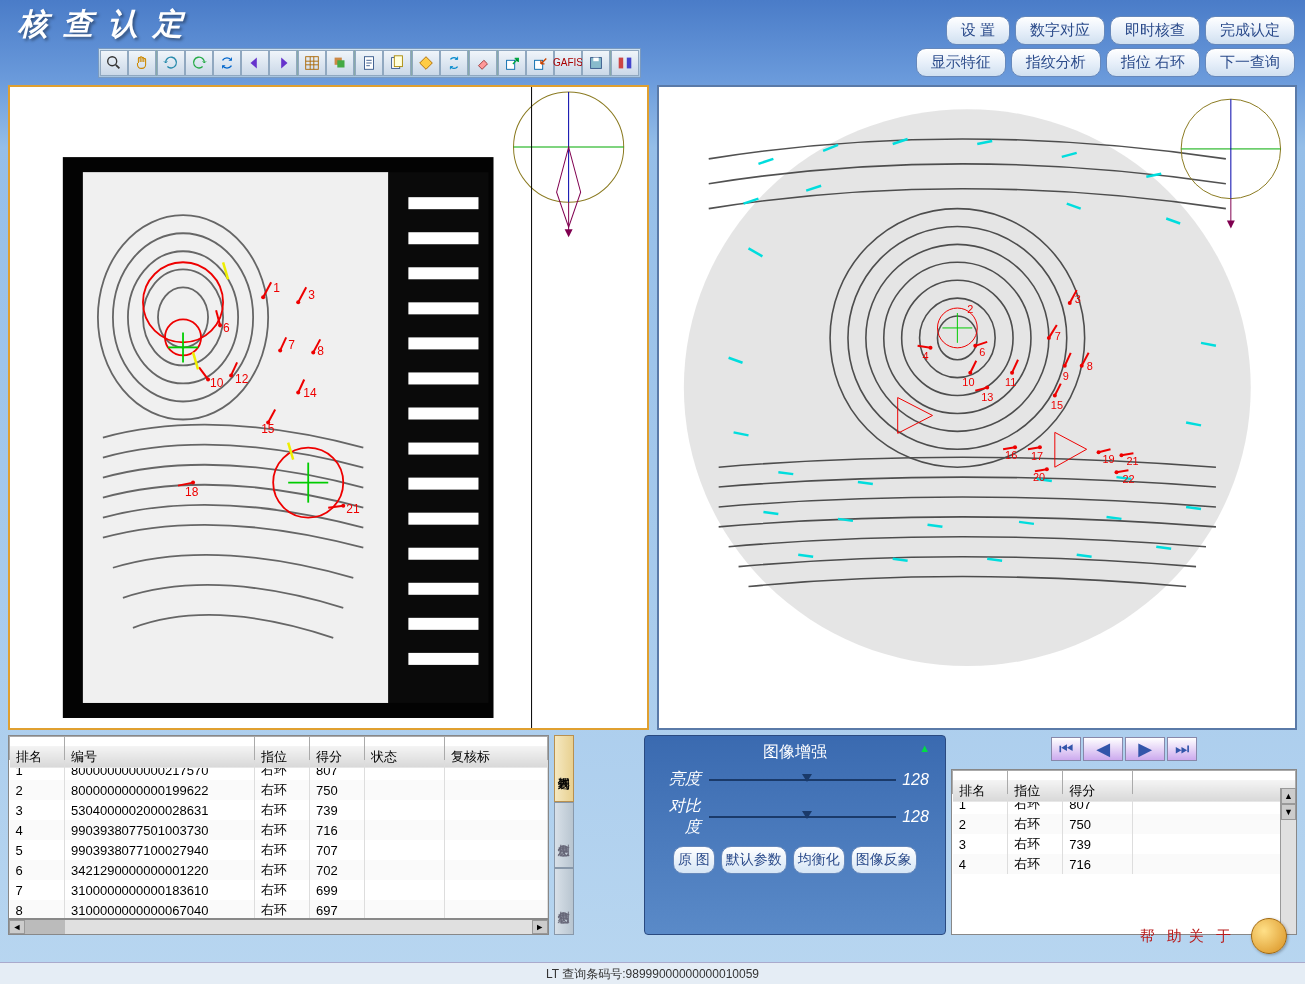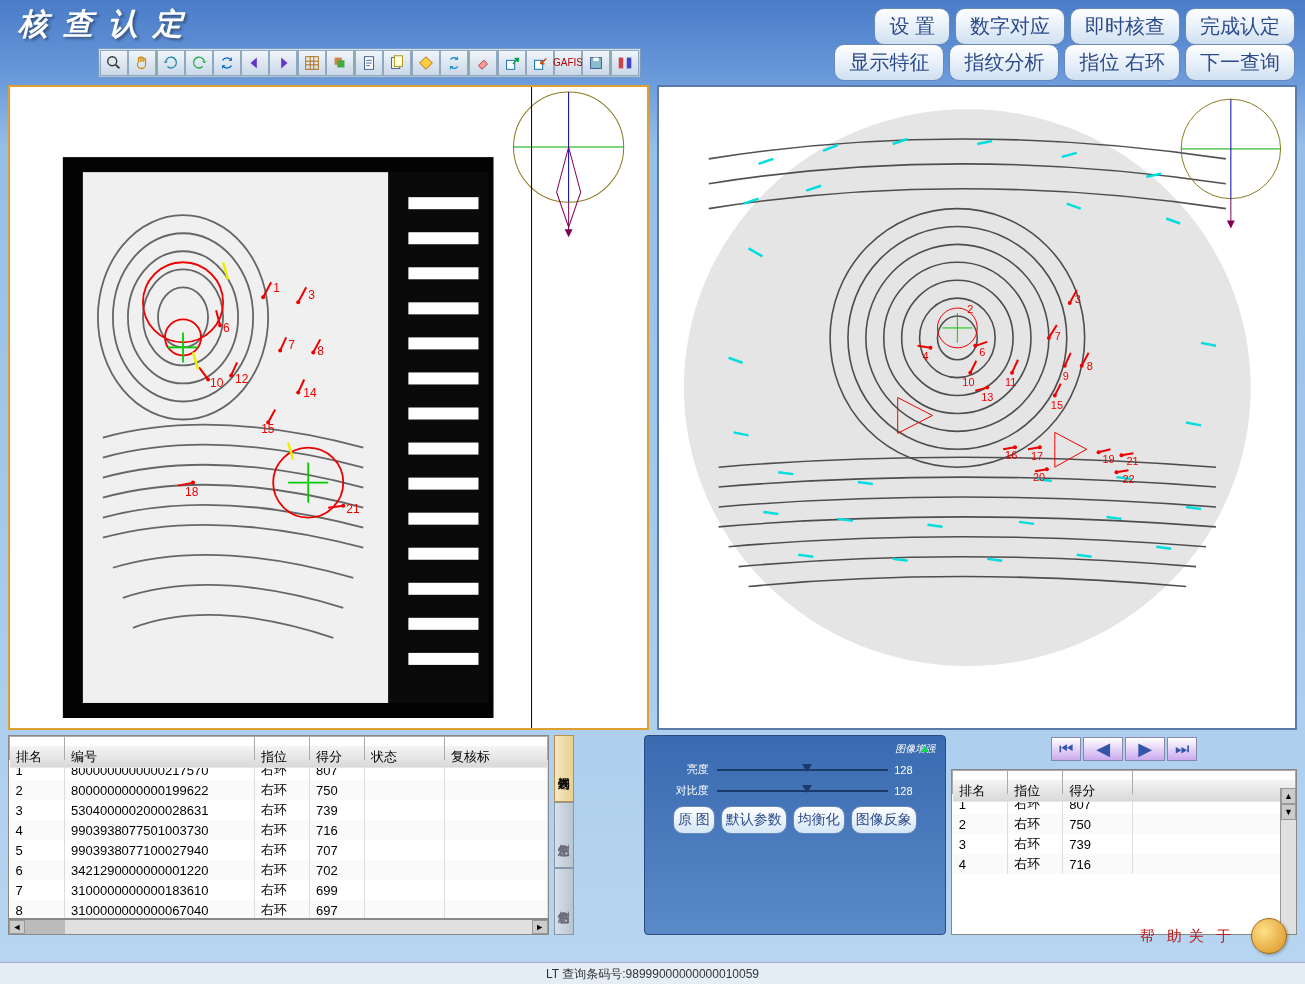--- a/index.html
+++ b/index.html
@@ -1,21 +1,21 @@
 <!DOCTYPE html>
 <html><head>
 <meta charset="utf-8">
 <style>
 * { box-sizing: border-box; margin: 0; padding: 0; font-family: "SimSun", "Microsoft YaHei", sans-serif; }
 body { width: 1305px; height: 984px; background: linear-gradient(to bottom, #4a7cc8 0%, #6a9adb 8%, #95bee8 15%, #b8d6f0 100%); overflow: hidden; position: relative; }
 
 .header { height: 45px; display: flex; align-items: flex-end; padding: 0 10px; }
 .title { font-size: 30px; font-weight: bold; color: #fff; font-style: italic; letter-spacing: 15px; text-shadow: 2px 2px 3px rgba(0,0,0,0.4); flex: 1; padding-left: 8px; font-family: "KaiTi","STKaiti",serif;}
 .header-buttons { display: flex; gap: 5px; }
-.btn { background: linear-gradient(to bottom, #fff 0%, #e8f0fa 50%, #d0e0f0 100%); border: 1px solid #6688bb; border-radius: 10px; padding: 4px 14px; font-size: 20px; cursor: pointer; color: #2a4a8a; box-shadow: inset 0 1px 0 rgba(255,255,255,0.8); }
+.btn { background: linear-gradient(to bottom, #fff 0%, #e8f0fa 50%, #d0e0f0 100%); border: 1px solid #6688bb; border-radius: 10px; padding: 4px 14px; font-size: 15px; cursor: pointer; color: #2a4a8a; box-shadow: inset 0 1px 0 rgba(255,255,255,0.8); }
 
 .toolbar-row { height: 35px; display: flex; align-items: center; padding: 0 10px; gap: 5px; }
 .toolbar-left { display: flex; gap: 0; background: linear-gradient(to bottom, #cde1f2, #a8c5e0); border: 1px solid #7a9ac0; padding: 1px; margin-left: 88px;}
 .tool-group { display: flex; border-right: 1px solid #8aa; }
 .tool-group:last-child { border-right: none; }
 .tool-btn { width: 28px; height: 26px; background: linear-gradient(to bottom, #f0f5fa, #cad8e8); border: 1px solid #90a8c0; display: flex; align-items: center; justify-content: center; cursor: pointer; font-size: 14px; }
 .tool-btn svg { width: 18px; height: 18px; }
 .toolbar-right { display: flex; gap: 5px; margin-left: auto; padding-left: 36px; }
 
 .main-area { display: flex; height: 655px; padding: 5px 8px; gap: 8px; }
@@ -32,23 +32,23 @@
 tr:nth-child(even) td { background: #fafafa; }
 .hscroll { height: 16px; background: #e0e0e0; border: 1px solid #888; display: flex; }
 .hscroll-thumb { width: 40px; background: #bbb; }
 .hscroll-arrow { width: 16px; background: #ccc; border: 1px solid #999; display:flex;align-items:center;justify-content:center;font-size:9px;}
 
 .side-tabs { width: 20px; display: flex; flex-direction: column; }
 .side-tab { flex: 1; background: linear-gradient(to right, #f5e8c0, #e8d090); border: 1px solid #b89050; writing-mode: vertical-rl; text-align: center; font-size: 12px; padding: 4px 1px; cursor: pointer; }
 .side-tab.inactive { background: linear-gradient(to right, #d8e0e8, #b8c5d0); border-color: #8898aa; color:#667;}
 
 .enhance-panel { width: 310px; background: linear-gradient(to bottom, #3a6ab0, #5a8ac8); border: 1px solid #2a4a80; border-radius: 4px; padding: 6px 10px; color: #fff; margin-left: 65px; }
-.enhance-title { text-align: right; font-size: 10px; margin-bottom: 6px; position: relative; font-style: italic; }
+.enhance-title { text-align: center; font-size: 16px; margin-bottom: 6px; position: relative; }
 .enhance-title::after { content: "▲"; color: #0d4; position: absolute; right: 5px; font-size:11px;}
-.slider-row { display: flex; align-items: center; margin: 6px 12px; font-size: 11px; }
+.slider-row { display: flex; align-items: center; margin: 6px 4px; font-size: 16px; font-style: italic; }
 .slider-label { width: 50px; text-align: right; padding-right: 8px; }
 .slider-track { flex: 1; height: 2px; background: #1a3a6a; position: relative; }
 .slider-thumb { position: absolute; left: 50%; top: -5px; width: 0; height: 0; border-left: 5px solid transparent; border-right: 5px solid transparent; border-top: 8px solid #1a3a6a; }
 .slider-val { width: 35px; text-align: left; padding-left: 6px; }
 .enhance-btns { display: flex; flex-wrap: wrap; gap: 6px; margin-top: 8px; justify-content: center; }
 .ebtn { background: linear-gradient(to bottom, #fff, #d5e5f5); color: #2a4a8a; border: 1px solid #6688bb; border-radius: 10px; padding: 4px 4px; font-size: 14px; cursor: pointer; }
 
 .right-small { width: 355px; display: flex; flex-direction: column; }
 .nav-arrows { height: 28px; display: flex; justify-content: center; align-items: center; gap: 2px; margin-bottom: 6px;}
 .nav-btn { width: 30px; height: 24px; background: linear-gradient(to bottom,#fff,#cae); border: 1px solid #88a; display:flex;align-items:center;justify-content:center;cursor:pointer;color:#35a;}

